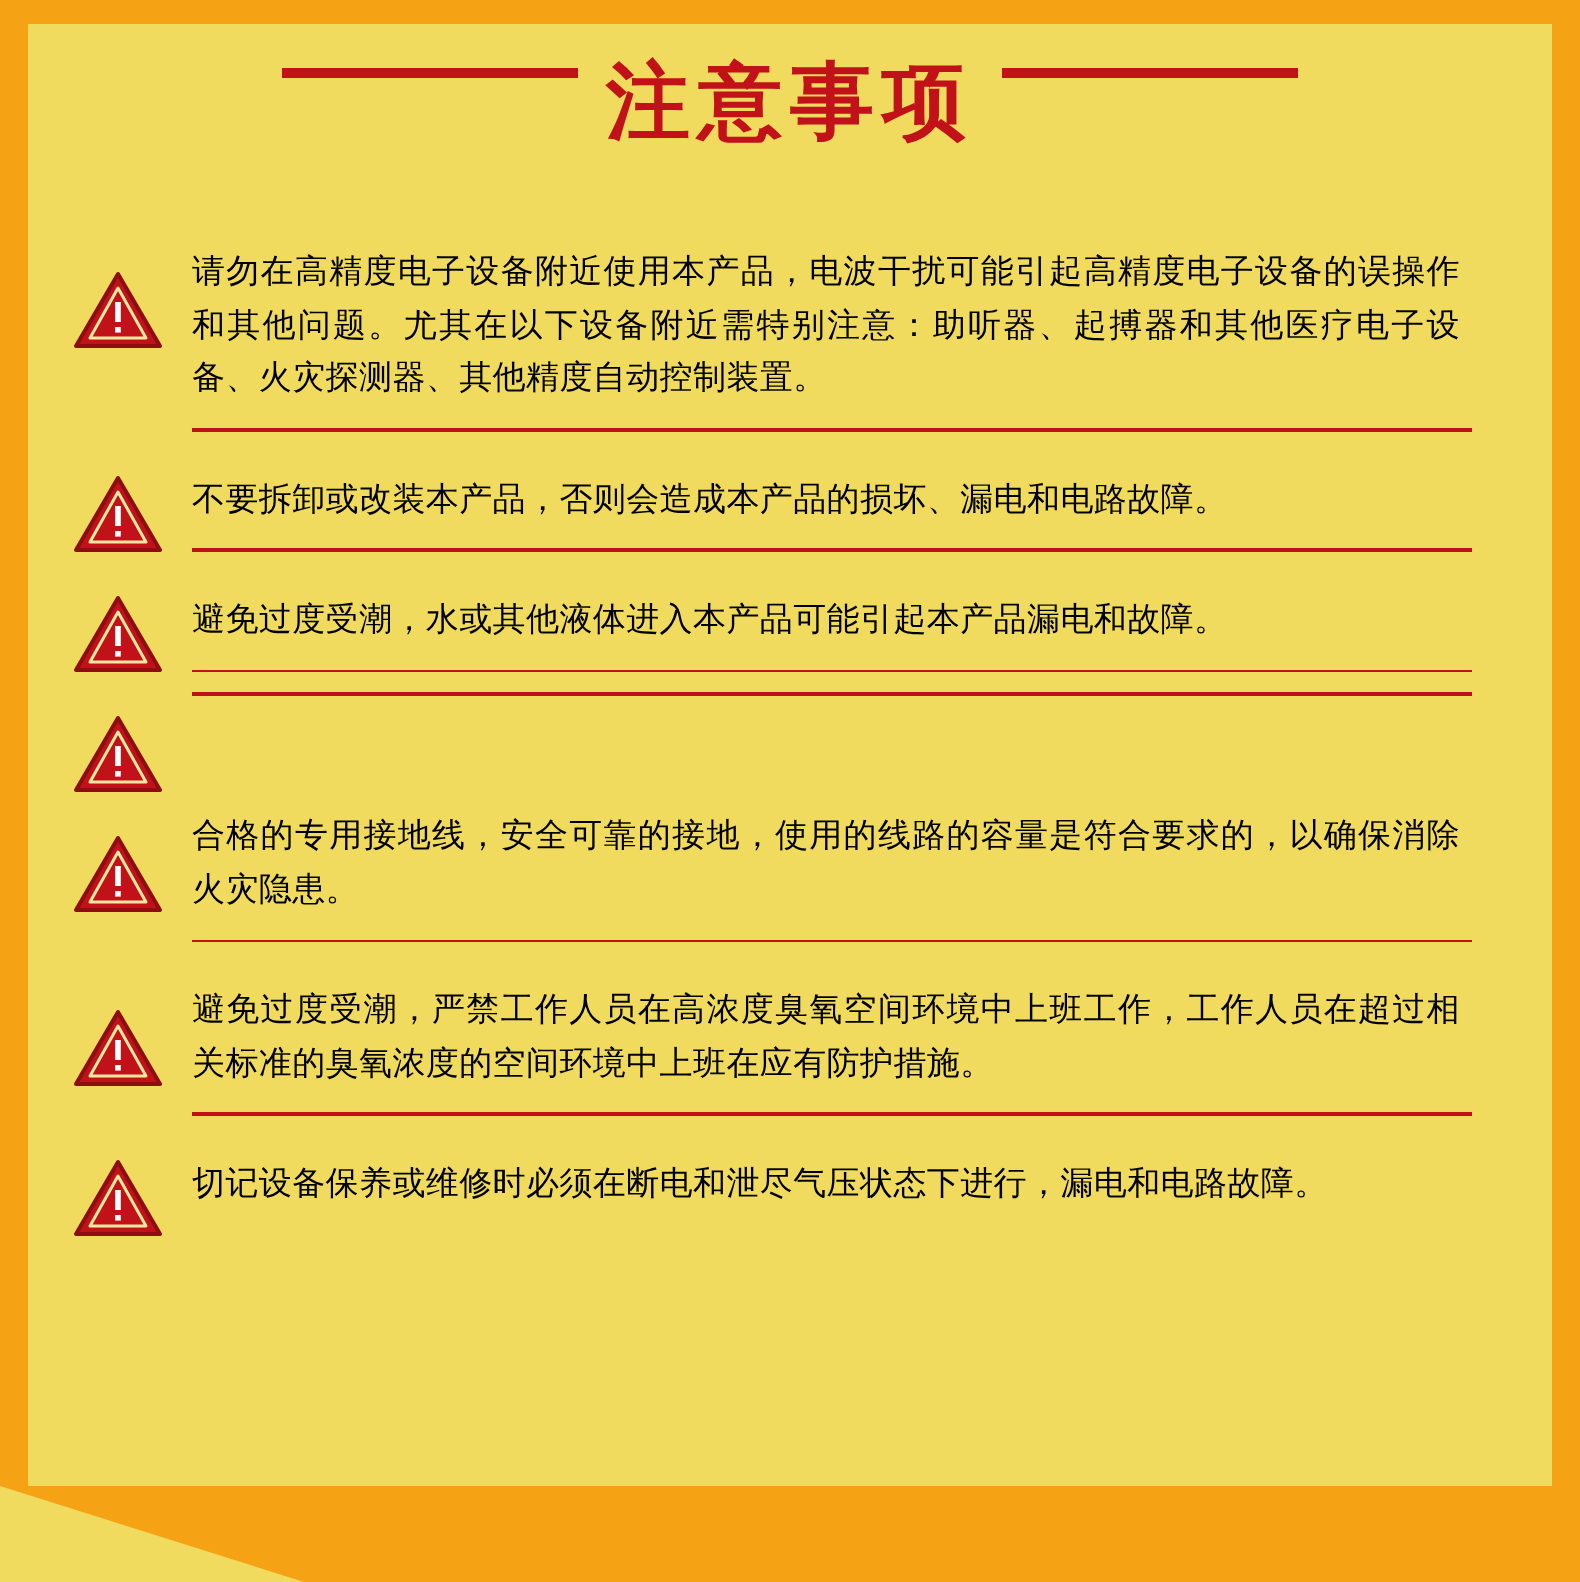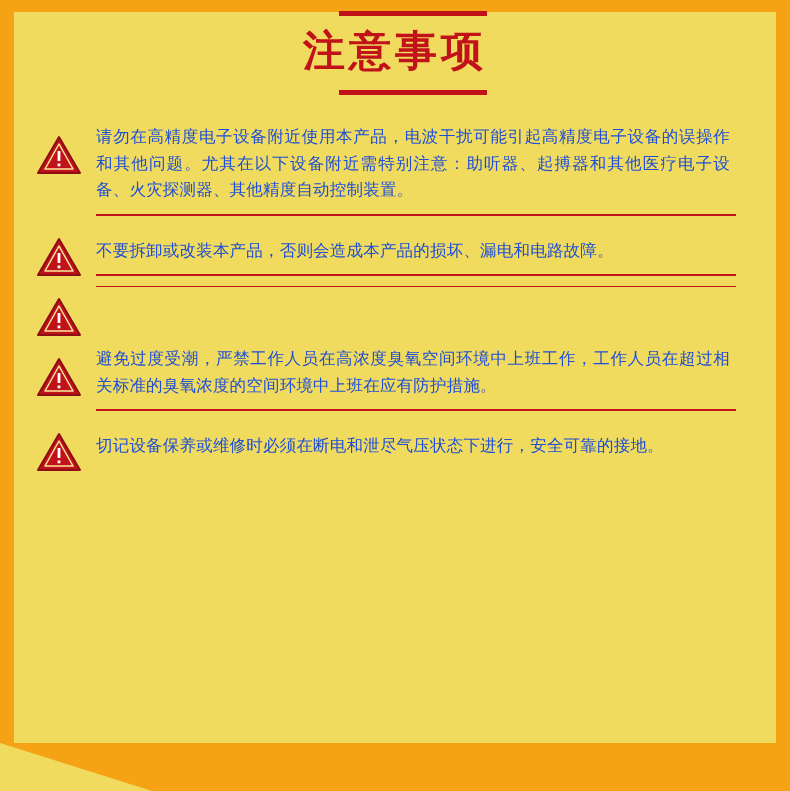--- a/index.html
+++ b/index.html
@@ -48,24 +48,23 @@
     left: 14px;
     top: 12px;
     width: 762px;
     height: 78px;
     display: flex;
     align-items: center;
     justify-content: center;
   }
   .title-wrap {
     display: flex;
-    align-items: flex-end;
+    align-items: flex-start;
     justify-content: center;
     gap: 14px;
-    flex-direction: column;
   }
   .rule {
     width: 148px;
     height: 5px;
     background: #c1121a;
   }
   .rule.left  { margin-top: 4px; }
   .rule.right { margin-top: 4px; }
   .page-title {
     color: #c1121a;
@@ -88,25 +87,25 @@
     display: flex;
     align-items: flex-start;
     padding: 0 0 0 60px;
     min-height: 48px;
   }
   .note-body {
     flex: 1;
     padding-bottom: 10px;
   }
   .note-text {
-    color: #1d4ed8;
+    color: #000000;
     font-size: 16.5px;
     line-height: 1.62;
     letter-spacing: 0.2px;
-    font-family: Liberation Serif, serif;
+    font-family: Liberation Mono, monospace;
     text-align: justify;
     padding: 12px 6px 10px 0;
   }
   .note-rule {
     height: 1.5px;
     background: #c1121a;
     width: 100%;
   }
   .warn-icon {
     position: absolute;
@@ -160,59 +159,87 @@
           <rect x="21.6" y="17" width="2.8" height="10" fill="#ffffff"></rect>
           <rect x="21.6" y="29.5" width="2.8" height="2.8" fill="#ffffff"></rect>
         </svg>
       </span>
       <div class="note-body">
         <div class="note-text">不要拆卸或改装本产品，否则会造成本产品的损坏、漏电和电路故障。</div>
         <div class="note-rule"></div>
       </div>
     </div>
 
-
-    <div class="note">
-      <span class="warn-icon" style="top:10px;">
-        <svg width="46" height="42" viewBox="0 0 46 42">
-          <polygon points="23,3 44,39 2,39" fill="#c1121a" stroke="#8d0d13" stroke-width="2" stroke-linejoin="round"></polygon>
-          <polygon points="23,10 37,35 9,35" fill="none" stroke="#f7e9a0" stroke-width="1.5" stroke-linejoin="round"></polygon>
-          <rect x="21.6" y="17" width="2.8" height="10" fill="#ffffff"></rect>
-          <rect x="21.6" y="29.5" width="2.8" height="2.8" fill="#ffffff"></rect>
-        </svg>
-      </span>
-      <div class="note-body">
-        <div class="note-rule"></div>
-      </div>
-    </div>
-
+    <div class="note">
+      <span class="warn-icon" style="top:10px;">
+        <svg width="46" height="42" viewBox="0 0 46 42">
+          <polygon points="23,3 44,39 2,39" fill="#c1121a" stroke="#8d0d13" stroke-width="2" stroke-linejoin="round"></polygon>
+          <polygon points="23,10 37,35 9,35" fill="none" stroke="#f7e9a0" stroke-width="1.5" stroke-linejoin="round"></polygon>
+          <rect x="21.6" y="17" width="2.8" height="10" fill="#ffffff"></rect>
+          <rect x="21.6" y="29.5" width="2.8" height="2.8" fill="#ffffff"></rect>
+        </svg>
+      </span>
+      <div class="note-body">
+        <div class="note-text">避免过度受潮，水或其他液体进入本产品可能引起本产品漏电和故障。</div>
+        <div class="note-rule"></div>
+      </div>
+    </div>
+
+    <div class="note">
+      <span class="warn-icon" style="top:10px;">
+        <svg width="46" height="42" viewBox="0 0 46 42">
+          <polygon points="23,3 44,39 2,39" fill="#c1121a" stroke="#8d0d13" stroke-width="2" stroke-linejoin="round"></polygon>
+          <polygon points="23,10 37,35 9,35" fill="none" stroke="#f7e9a0" stroke-width="1.5" stroke-linejoin="round"></polygon>
+          <rect x="21.6" y="17" width="2.8" height="10" fill="#ffffff"></rect>
+          <rect x="21.6" y="29.5" width="2.8" height="2.8" fill="#ffffff"></rect>
+        </svg>
+      </span>
+      <div class="note-body">
+        <div class="note-rule"></div>
+      </div>
+    </div>
 
     <div class="note">
       <span class="warn-icon" style="top:22px;">
         <svg width="46" height="42" viewBox="0 0 46 42">
           <polygon points="23,3 44,39 2,39" fill="#c1121a" stroke="#8d0d13" stroke-width="2" stroke-linejoin="round"></polygon>
           <polygon points="23,10 37,35 9,35" fill="none" stroke="#f7e9a0" stroke-width="1.5" stroke-linejoin="round"></polygon>
           <rect x="21.6" y="17" width="2.8" height="10" fill="#ffffff"></rect>
           <rect x="21.6" y="29.5" width="2.8" height="2.8" fill="#ffffff"></rect>
         </svg>
       </span>
       <div class="note-body">
+        <div class="note-text">合格的专用接地线，安全可靠的接地，使用的线路的容量是符合要求的，以确保消除火灾隐患。</div>
+        <div class="note-rule"></div>
+      </div>
+    </div>
+
+    <div class="note">
+      <span class="warn-icon" style="top:22px;">
+        <svg width="46" height="42" viewBox="0 0 46 42">
+          <polygon points="23,3 44,39 2,39" fill="#c1121a" stroke="#8d0d13" stroke-width="2" stroke-linejoin="round"></polygon>
+          <polygon points="23,10 37,35 9,35" fill="none" stroke="#f7e9a0" stroke-width="1.5" stroke-linejoin="round"></polygon>
+          <rect x="21.6" y="17" width="2.8" height="10" fill="#ffffff"></rect>
+          <rect x="21.6" y="29.5" width="2.8" height="2.8" fill="#ffffff"></rect>
+        </svg>
+      </span>
+      <div class="note-body">
         <div class="note-text">避免过度受潮，严禁工作人员在高浓度臭氧空间环境中上班工作，工作人员在超过相关标准的臭氧浓度的空间环境中上班在应有防护措施。</div>
         <div class="note-rule"></div>
       </div>
     </div>
 
     <div class="note">
       <span class="warn-icon" style="top:10px;">
         <svg width="46" height="42" viewBox="0 0 46 42">
           <polygon points="23,3 44,39 2,39" fill="#c1121a" stroke="#8d0d13" stroke-width="2" stroke-linejoin="round"></polygon>
           <polygon points="23,10 37,35 9,35" fill="none" stroke="#f7e9a0" stroke-width="1.5" stroke-linejoin="round"></polygon>
           <rect x="21.6" y="17" width="2.8" height="10" fill="#ffffff"></rect>
           <rect x="21.6" y="29.5" width="2.8" height="2.8" fill="#ffffff"></rect>
         </svg>
       </span>
       <div class="note-body">
-        <div class="note-text">切记设备保养或维修时必须在断电和泄尽气压状态下进行，安全可靠的接地。</div>
+        <div class="note-text">切记设备保养或维修时必须在断电和泄尽气压状态下进行，漏电和电路故障。</div>
       </div>
     </div>
 
   </div>
 </div>
 
 </body></html>

